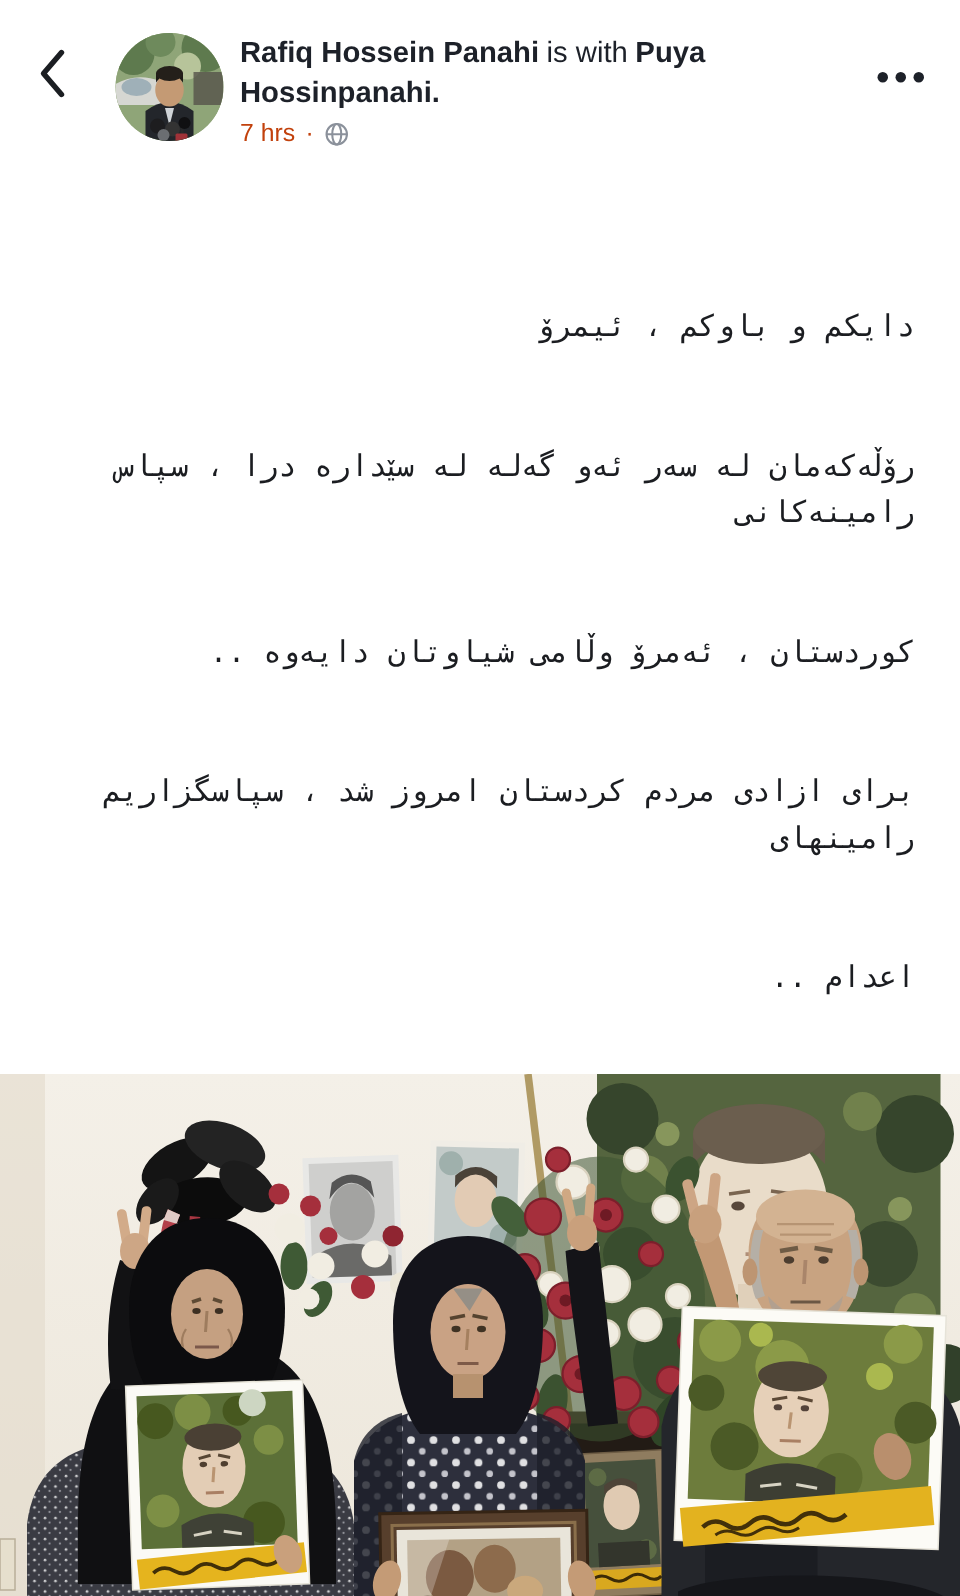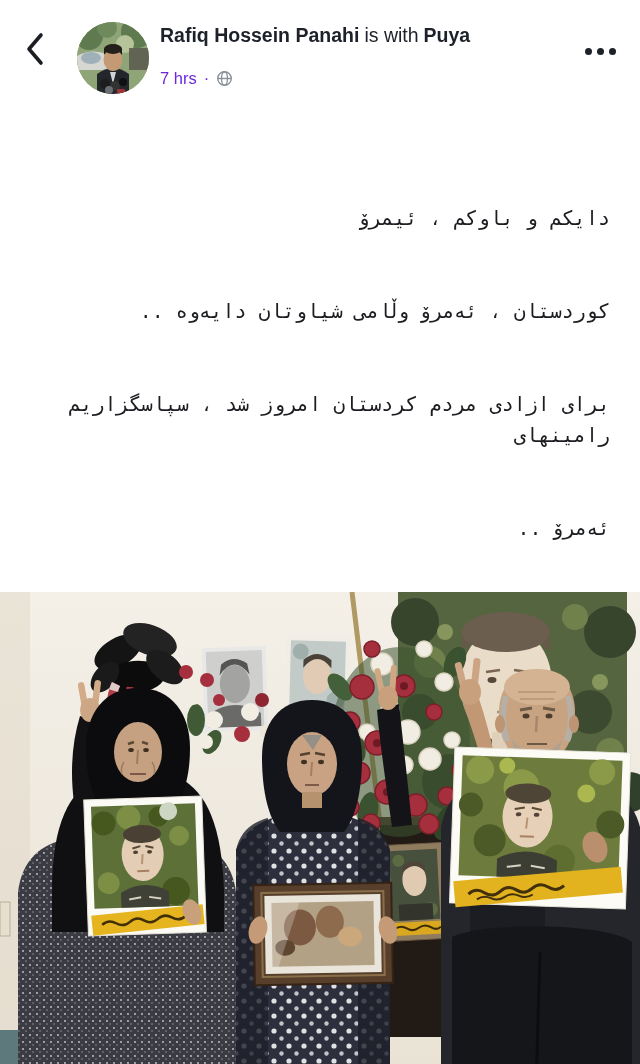--- a/index.html
+++ b/index.html
@@ -11,22 +11,22 @@
   
   .header { position:relative; height:112px; background:#fff; }
   .back-btn { position:absolute; left:20px; top:30px; width:30px; height:38px;
     display:flex; align-items:center; justify-content:center; cursor:pointer; }
   .avatar { position:absolute; left:77px; top:22px; width:72px; height:72px;
     border-radius:50%; overflow:hidden; background:#8fa578; }
   .title-wrap { position:absolute; left:160px; top:22px; width:430px; }
   .title-line { font-size:19.5px; line-height:27px; color:#1d2129; }
   .title-line .seg { display:inline-block; margin-right:5px; }
   .b { font-weight:700; }
-  .time-row { display:flex; align-items:center; gap:7px; margin-top:20px;
-    color:#6d28d9; font-size:16.5px; }
+  .time-row { display:flex; align-items:center; gap:7px; margin-top:4px;
+    color:#c2410c; font-size:16.5px; }
   .menu-dots { position:absolute; right:24px; top:42px; display:flex; gap:5px;
     padding:6px 0; cursor:pointer; }
   .menu-dots i { width:7px; height:7px; border-radius:50%; background:#1d2129; }
   
   .post-text { margin:30px 30px 0 30px; direction:rtl; text-align:right;
     font-size:20px; line-height:31px; color:#1b1d21; white-space:pre-wrap;
     font-family:Liberation Mono, monospace; }
   
   .photo { display:block; margin-top:16px; width:640px; height:497px; }
 </style>
@@ -62,43 +62,47 @@
       <circle cx="46" cy="60" r="4" fill="#101012"></circle>
         <circle cx="32" cy="68" r="4" fill="#6b6e72"></circle>
       <rect x="40" y="67" width="8" height="6" rx="1" fill="#a03238"></rect>
     </svg>
   </div>
 
   <div class="title-wrap">
     <div class="title-line">
       <span class="seg b">Rafiq Hossein Panahi</span><span class="seg">is with</span><span class="seg b">Puya</span>
     </div>
+    <div class="title-line">
+      <span class="seg b">Hossinpanahi.</span>
+    </div>
     <div class="time-row">
       <span>7 hrs</span>
       <span>·</span>
       <svg width="17" height="17" viewBox="0 0 17 17" fill="none" stroke="#8b919b" stroke-width="1.4">
         <circle cx="8.5" cy="8.5" r="6.8"></circle>
         <line x1="1.7" y1="8.5" x2="15.3" y2="8.5"></line>
         <ellipse cx="8.5" cy="8.5" rx="3" ry="6.8"></ellipse>
       </svg>
     </div>
   </div>
 
   <div class="menu-dots">
     <i></i>
       <i></i>
       <i></i>
   </div>
 </div>
 
 <div class="post-text" dir="rtl">
   <div>دایکم و باوکم ، ئیمرۆ</div>
+  <div>رۆڵەکەمان له سەر ئەو گەله له سێداره درا ، سپاس رامینەکانی</div>
   <div>کوردستان ، ئەمرۆ وڵامی شیاوتان دایەوه ..</div>
   <div>برای ازادی مردم کردستان امروز شد ، سپاسگزاریم رامینهای</div>
-  <div>ئەمرۆ ..</div>
+  <div>اعدام ..</div>
 </div>
 
 <svg class="photo" role="img" viewBox="0 0 640 497" aria-label="Three mourning family members hold portrait posters of a young man in front of a wall with framed photos, a large poster, red and white roses and a black ribbon">
   <defs>
     <linearGradient id="wallg" x1="0" y1="0" x2="0" y2="1">
       <stop offset="0" stop-color="#f4f0e8"></stop>
         <stop offset="1" stop-color="#e9e2d4"></stop>
     </linearGradient>
     <pattern id="polka" width="15" height="15" patternUnits="userSpaceOnUse">
       <circle cx="4" cy="4" r="2.6" fill="#ffffff" opacity="0.85"></circle>

